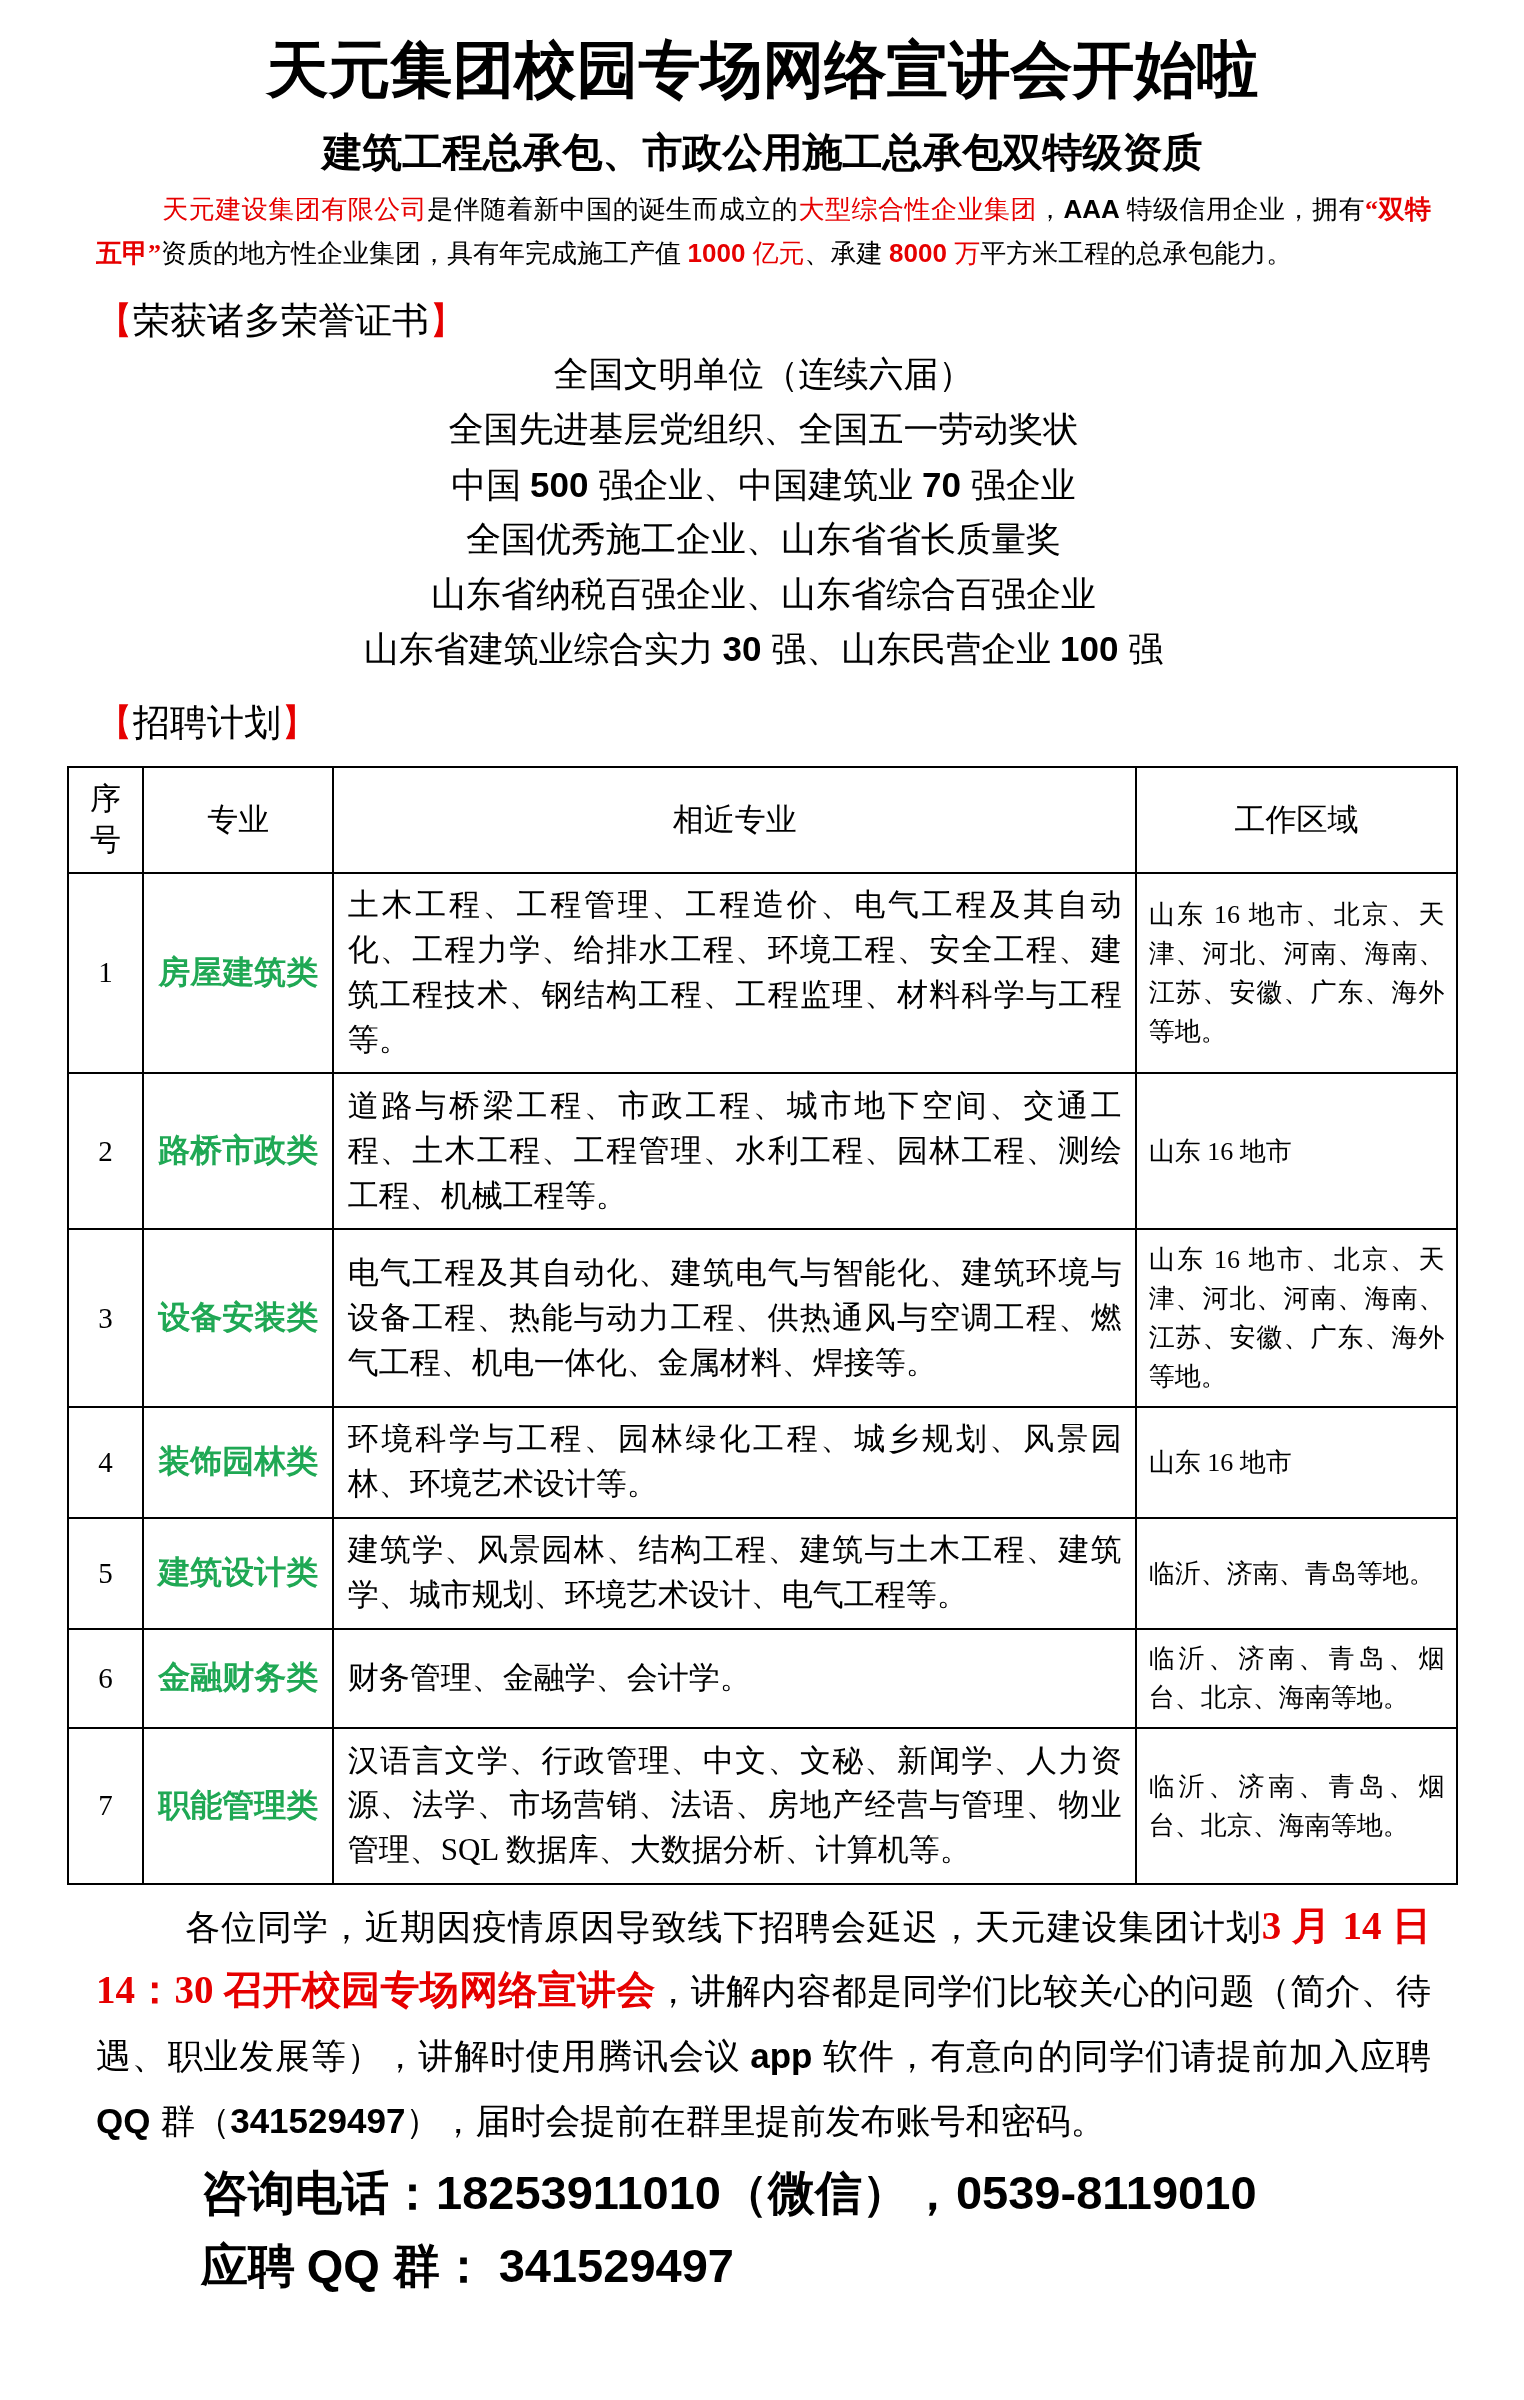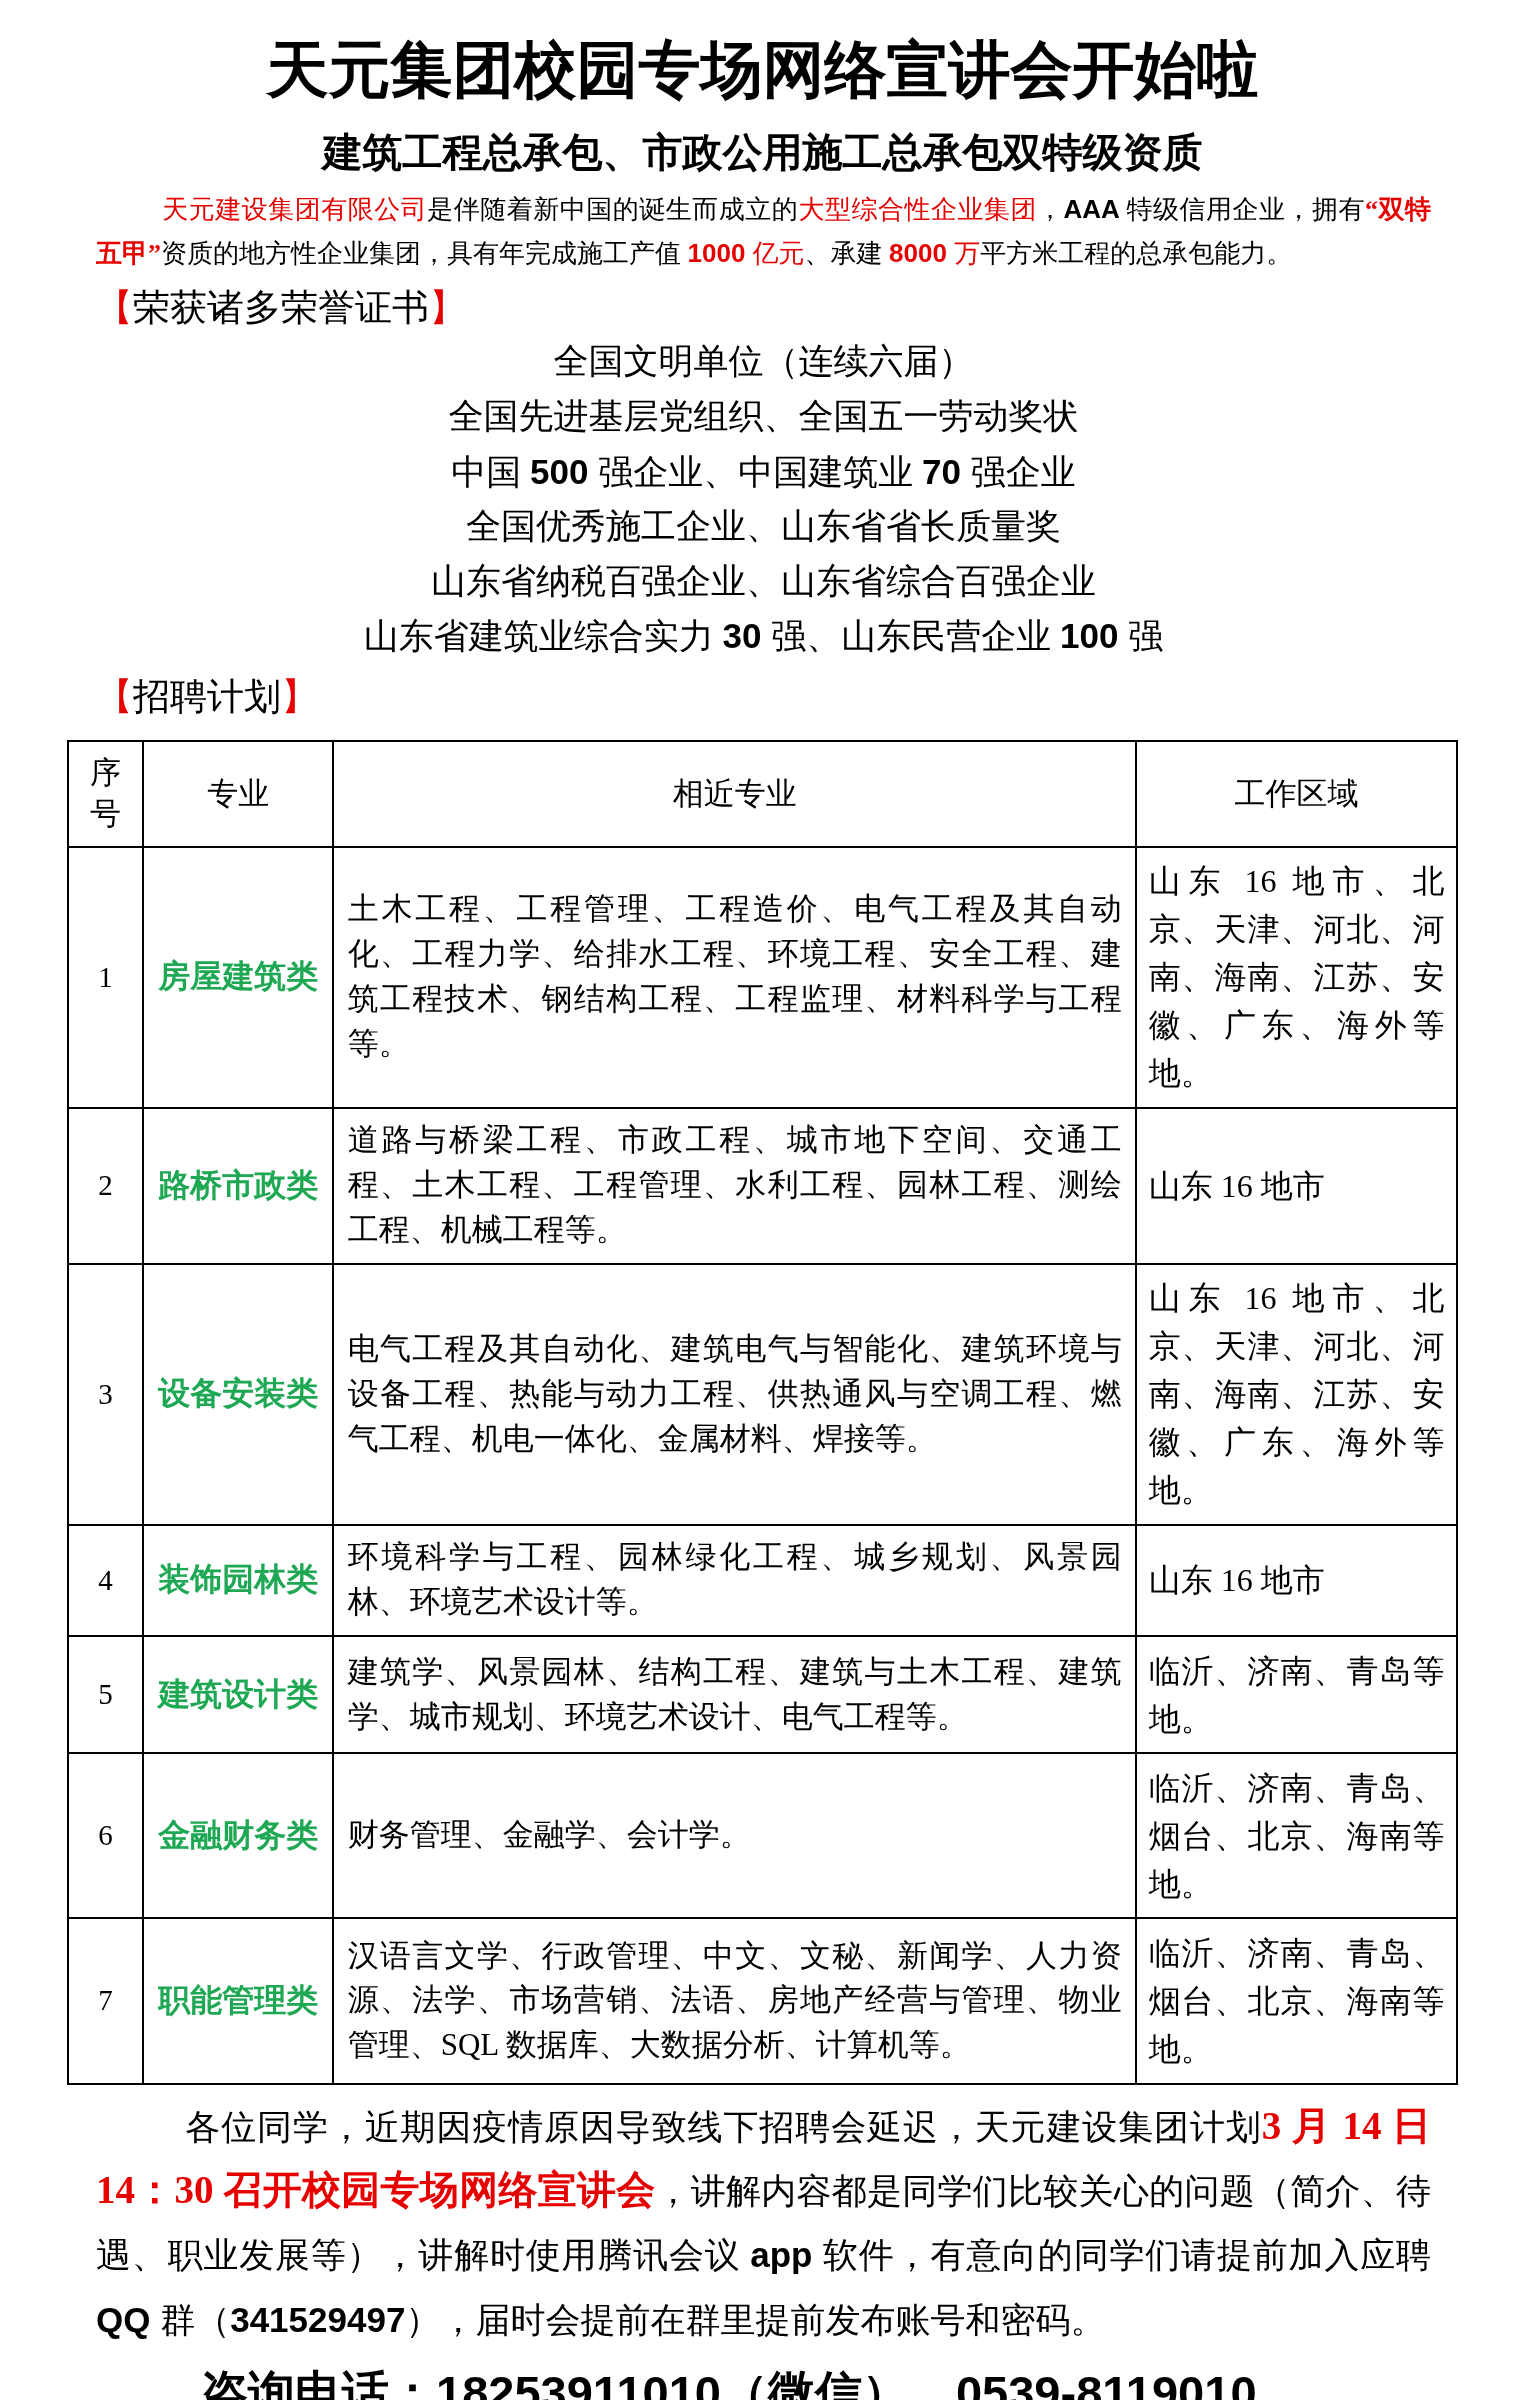--- a/index.html
+++ b/index.html
@@ -29,21 +29,21 @@
   .subtitle{
     font-size:40px;font-weight:bold;text-align:center;
     line-height:1.3;margin-top:17.3px;
   }
   .textblock{margin-left:29px;margin-right:27px;}
   .para{
     font-size:26px;line-height:1.65;text-align:justify;
     text-indent:2.55em;margin-top:9.6px;
   }
   .section-header{
-    font-size:37px;line-height:1.5;margin-top:4px;
+    font-size:37px;line-height:1.5;margin-top:17px;
   }
   .honors .line{
     font-size:35px;line-height:1.56;text-align:center;
   }
   
   .seg-b{color:var(--ink);}
   .seg-r{color:var(--red);}
   .seg-rb{color:var(--red);font-weight:bold;}
   .seg-n{font-family:"Liberation Sans", sans-serif;font-weight:bold;color:var(--ink);}
   .seg-rn{font-family:"Liberation Sans", sans-serif;font-weight:bold;color:var(--red);}
@@ -69,21 +69,21 @@
     width:190px;text-align:center;
     color:var(--green);font-weight:bold;font-size:32px;
     font-family:"Liberation Sans", sans-serif;
     padding:5.8px 1.9px;
   }
   td.related{
     width:803px;font-size:31px;line-height:1.45;
     text-align:justify;padding:9.6px 13.4px;
   }
   td.region{
-    width:321px;font-size:32px;line-height:1.5;
+    width:321px;font-size:26px;line-height:1.5;
     text-align:justify;padding:9.6px 11.5px;
   }
   col.c-serial{width:5.4%;} col.c-major{width:13.7%;}
   col.c-related{width:57.8%;} col.c-region{width:23.1%;}
   
   .outro{
     font-size:35px;line-height:1.82;text-align:justify;
     text-indent:2.55em;margin-top:11.5px;
   }
   .contact{margin-top:3.8px;}

